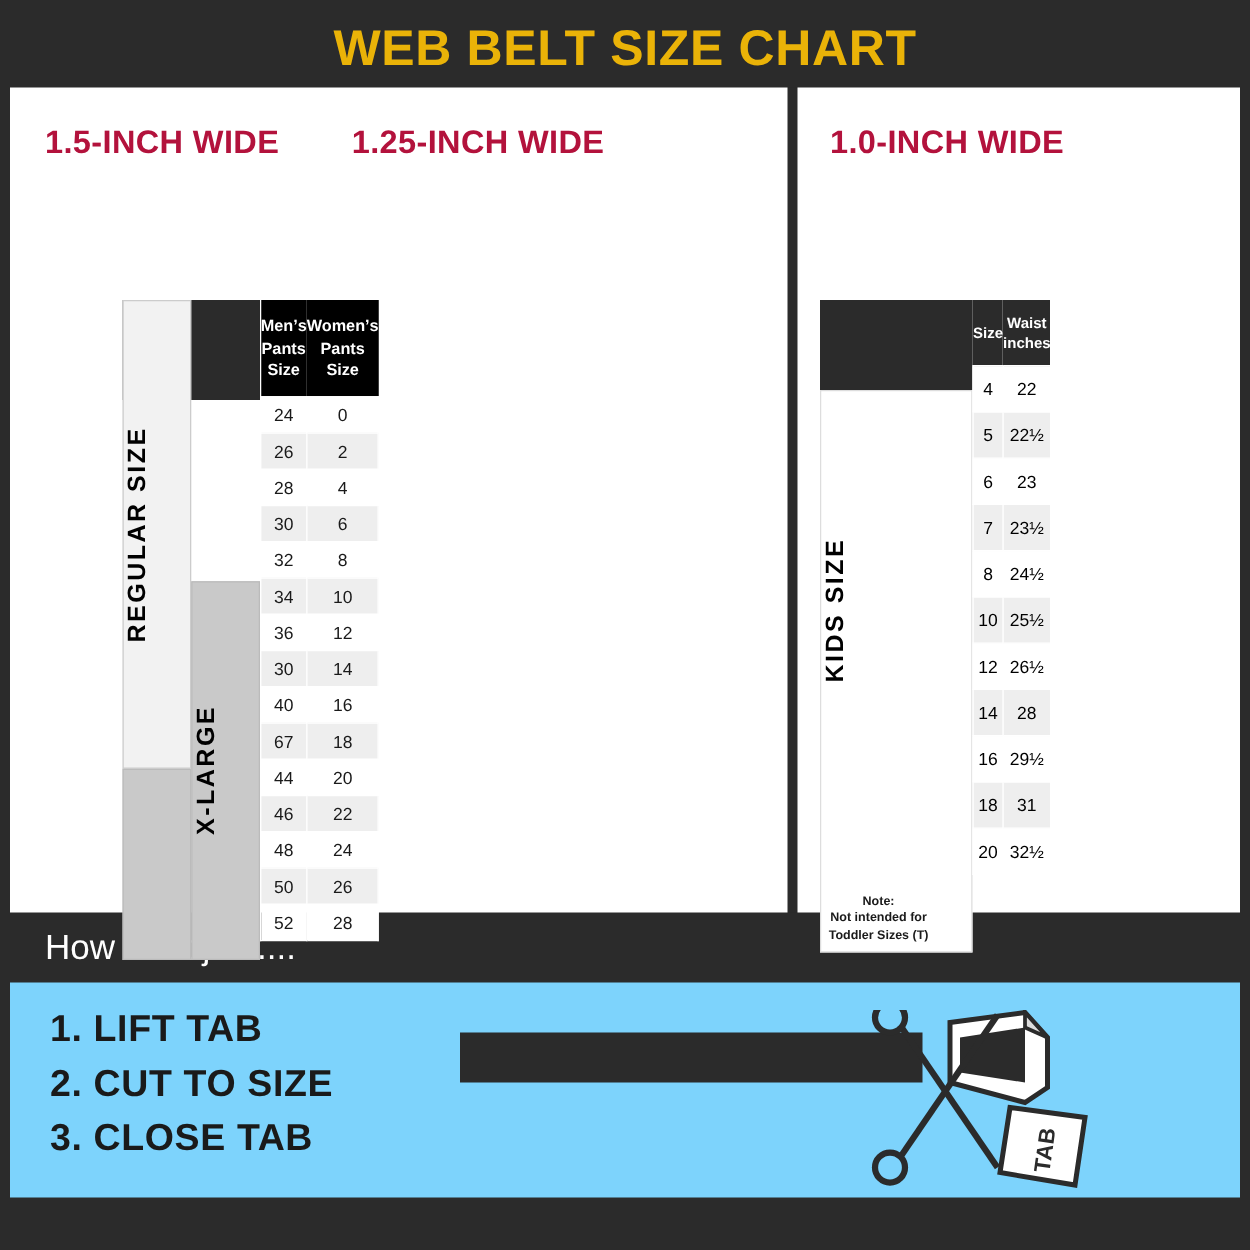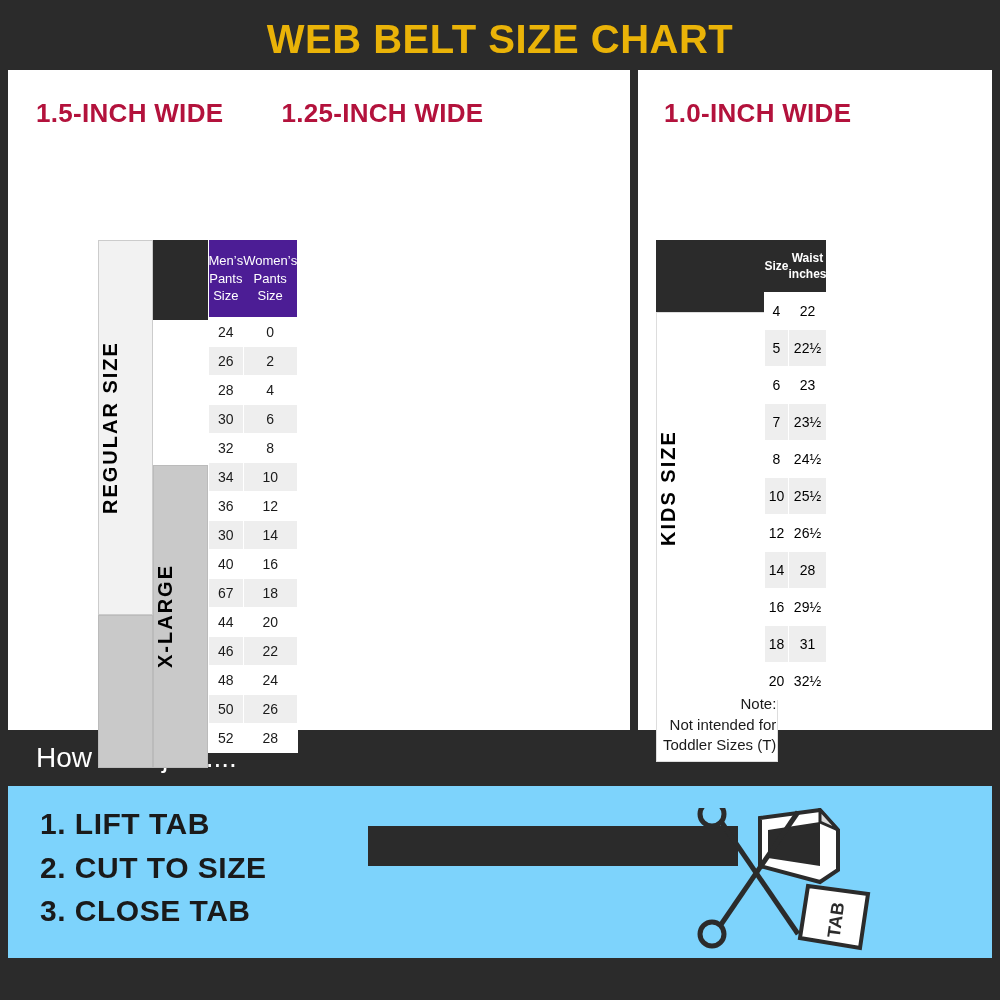--- a/index.html
+++ b/index.html
@@ -116,24 +116,24 @@
     border: 1px solid #bbbbbb;
     box-sizing: border-box;
   }
 
   table.size-table {
     border-collapse: collapse;
     font-size: 14px;
     color: #1a1a1a;
   }
   table.size-table th {
-    background: #4c1d95;
+    background: #000000;
     color: #ffffff;
     font-size: 13px;
-    font-weight: normal;
+    font-weight: bold;
     padding: 12px 0;
     line-height: 1.35;
     width: 170px;
   }
   table.size-table td {
     text-align: center;
     padding: 6px 0;
     width: 170px;
     border: 1px solid #ffffff;
     margin-top: 40px;
@@ -180,29 +180,29 @@
     left: 0;
     top: 0;
     width: 122px;
     height: 72px;
     background: #2b2b2b;
   }
   .kids-note {
     position: absolute;
     left: 6px;
     bottom: 6px;
-    font-size: 15px;
-    font-weight: normal;
+    font-size: 10px;
+    font-weight: bold;
     line-height: 1.35;
     color: #1a1a1a;
-    text-align: right;
+    text-align: center;
   }
   table.kids-table {
     position: absolute;
-    left: 108px;
+    left: 122px;
     top: 0;
     border-collapse: collapse;
     font-size: 14px;
   }
   table.kids-table th {
     background: #2b2b2b;
     color: #ffffff;
     font-size: 12px;
     font-weight: bold;
     padding: 10px 0;

